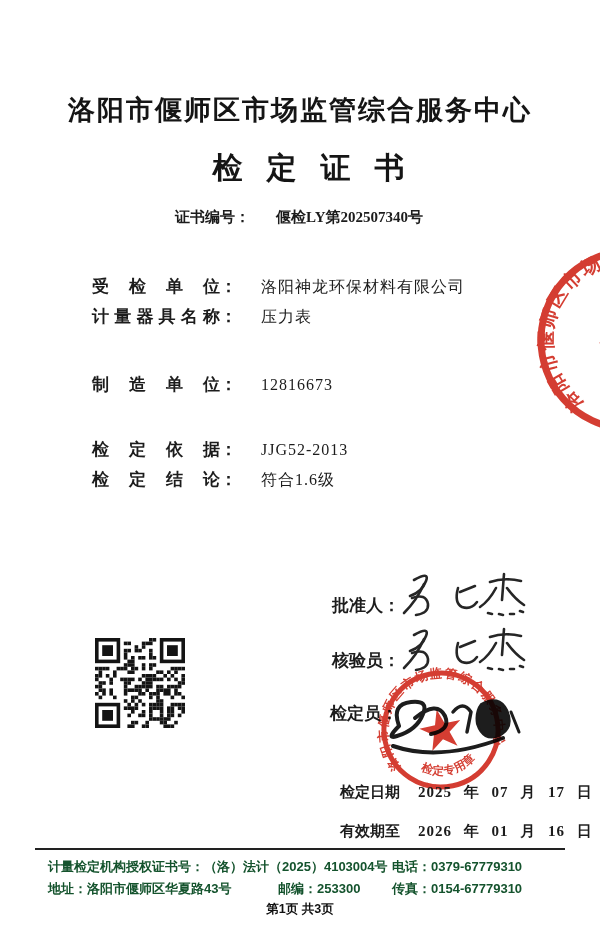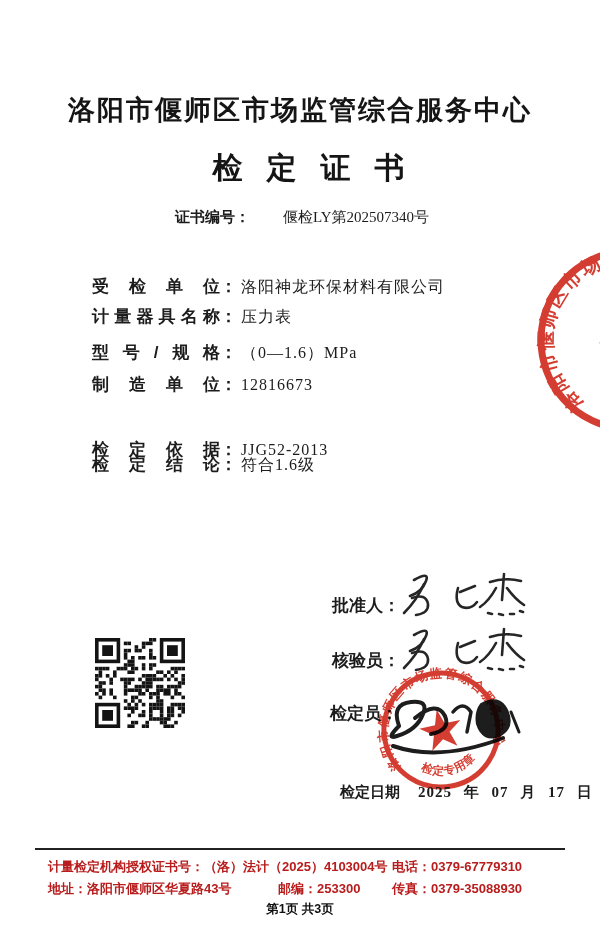--- a/index.html
+++ b/index.html
@@ -7,35 +7,35 @@
     position:relative;width:600px;height:926px;margin:0 auto;
     background:#ffffff;overflow:hidden;
     font-family:"Liberation Sans",sans-serif;color:#1c1c1c;
   }
   .abs{position:absolute;}
   
   .org-name{left:0;top:92px;width:100%;text-align:center;font-size:27px;font-weight:700;letter-spacing:2px;color:#151515;}
   .doc-title{left:0;top:148px;width:100%;text-align:center;font-size:30px;font-weight:700;letter-spacing:24px;padding-left:41px;box-sizing:border-box;color:#151515;}
   .certno-row{left:175px;top:208px;font-size:15px;}
   .certno-row .lbl{font-weight:700;}
-  .certno-row .val{margin-left:33px;font-family:"Liberation Serif",serif;font-weight:400;}
+  .certno-row .val{margin-left:26px;font-family:"Liberation Serif",serif;font-weight:700;}
   
   .frow{left:92px;font-size:17px;white-space:nowrap;}
   .frow .jl{display:inline-block;width:128px;text-align:justify;text-align-last:justify;font-weight:700;vertical-align:top;}
   .frow .colon{font-weight:700;}
-  .frow .val{margin-left:4px;font-family:"Liberation Serif",serif;font-size:16px;font-weight:500;letter-spacing:1px;}
+  .frow .val{margin-left:24px;font-family:"Liberation Serif",serif;font-size:16px;font-weight:500;letter-spacing:1px;}
   
   .sigrow-label{font-size:17px;font-weight:700;white-space:nowrap;}
   .sig-svg{position:absolute;}
   
   .daterow{font-size:15px;font-weight:700;white-space:nowrap;text-align:right;}
   .daterow .val{margin-left:18px;font-family:"Liberation Serif",serif;font-weight:600;word-spacing:7px;letter-spacing:1px;}
   
   .divider{left:35px;top:848px;width:530px;border-top:2px solid #222;height:0;}
-  .foot{font-size:13px;font-weight:700;white-space:nowrap;color:#b91c1c;}
+  .foot{font-size:13px;font-weight:700;white-space:nowrap;color:#14532d;}
   .pageinfo{left:0;top:901px;width:100%;text-align:center;font-size:12.5px;font-weight:700;color:#111;}
   
   .stamp{position:absolute;mix-blend-mode:multiply;opacity:.94;}
   .stamp text{font-family:"Liberation Sans",sans-serif;font-weight:700;}
   .scrawl{position:absolute;mix-blend-mode:multiply;}
   
   #qr{position:absolute;left:95px;top:638px;width:90px;height:90px;}
 </style>
 </head>
 <body>
@@ -47,30 +47,27 @@
   <div class="abs certno-row">
     <span class="lbl"><span>证书编号</span><span>：</span></span><span class="val">偃检LY第202507340号</span>
   </div>
 
   <div class="abs frow" style="top:275px">
     <span class="jl">受检单位</span><span class="colon">：</span><span class="val">洛阳神龙环保材料有限公司</span>
   </div>
   <div class="abs frow" style="top:305px">
     <span class="jl">计量器具名称</span><span class="colon">：</span><span class="val">压力表</span>
   </div>
-  <div class="abs frow" style="top:341px">
-    <span class="jl">型号/规格</span><span class="colon">：</span><span class="val">（0—1.6）MPa</span>
-  </div>
   <div class="abs frow" style="top:373px">
     <span class="jl">制造单位</span><span class="colon">：</span><span class="val">12816673</span>
   </div>
   <div class="abs frow" style="top:438px">
     <span class="jl">检定依据</span><span class="colon">：</span><span class="val">JJG52-2013</span>
   </div>
-  <div class="abs frow" style="top:453px">
+  <div class="abs frow" style="top:468px">
     <span class="jl">检定结论</span><span class="colon">：</span><span class="val">符合1.6级</span>
   </div>
 
   <svg id="qr" viewBox="0 0 90 90">
       <rect x="54" y="0" width="3.6" height="3.6" fill="#141414"></rect>
       <rect x="57.6" y="0" width="3.6" height="3.6" fill="#141414"></rect>
       <rect x="28.8" y="3.6" width="3.6" height="3.6" fill="#141414"></rect>
       <rect x="32.4" y="3.6" width="3.6" height="3.6" fill="#141414"></rect>
       <rect x="46.800000000000004" y="3.6" width="3.6" height="3.6" fill="#141414"></rect>
       <rect x="50.4" y="3.6" width="3.6" height="3.6" fill="#141414"></rect>
@@ -346,22 +343,25 @@
       <path stroke-width="4" d="M8 58 Q55 74 118 50"></path>
       <path stroke-width="3.5" d="M68 24 Q78 12 86 24 L82 44"></path>
       <path d="M96 16 Q114 6 122 22 Q130 40 114 48 Q98 54 92 36 Q90 24 96 16 Z" fill="#1d1d1d" stroke-width="2"></path>
       <path stroke-width="3" d="M126 24 L134 44"></path>
     </g>
   </svg>
 
   <div class="abs daterow" style="left:340px;top:783px">
     <span>检定日期</span><span class="val">2025 年 07 月 17 日</span>
   </div>
+  <div class="abs daterow" style="left:340px;top:822px">
+    <span>有效期至</span><span class="val">2026 年 01 月 16 日</span>
+  </div>
 
   <div class="abs divider"></div>
   <div class="abs foot" style="left:48px;top:858px">计量检定机构授权证书号：（洛）法计（2025）4103004号</div>
   <div class="abs foot" style="left:392px;top:858px">电话：0379-67779310</div>
   <div class="abs foot" style="left:48px;top:880px">地址：洛阳市偃师区华夏路43号</div>
   <div class="abs foot" style="left:278px;top:880px">邮编：253300</div>
-  <div class="abs foot" style="left:392px;top:880px">传真：0379-35088930</div>
+  <div class="abs foot" style="left:392px;top:880px">传真：0154-67779310</div>
   <div class="abs pageinfo">第1页 共3页</div>
 
 </div>
 
 </body></html>

